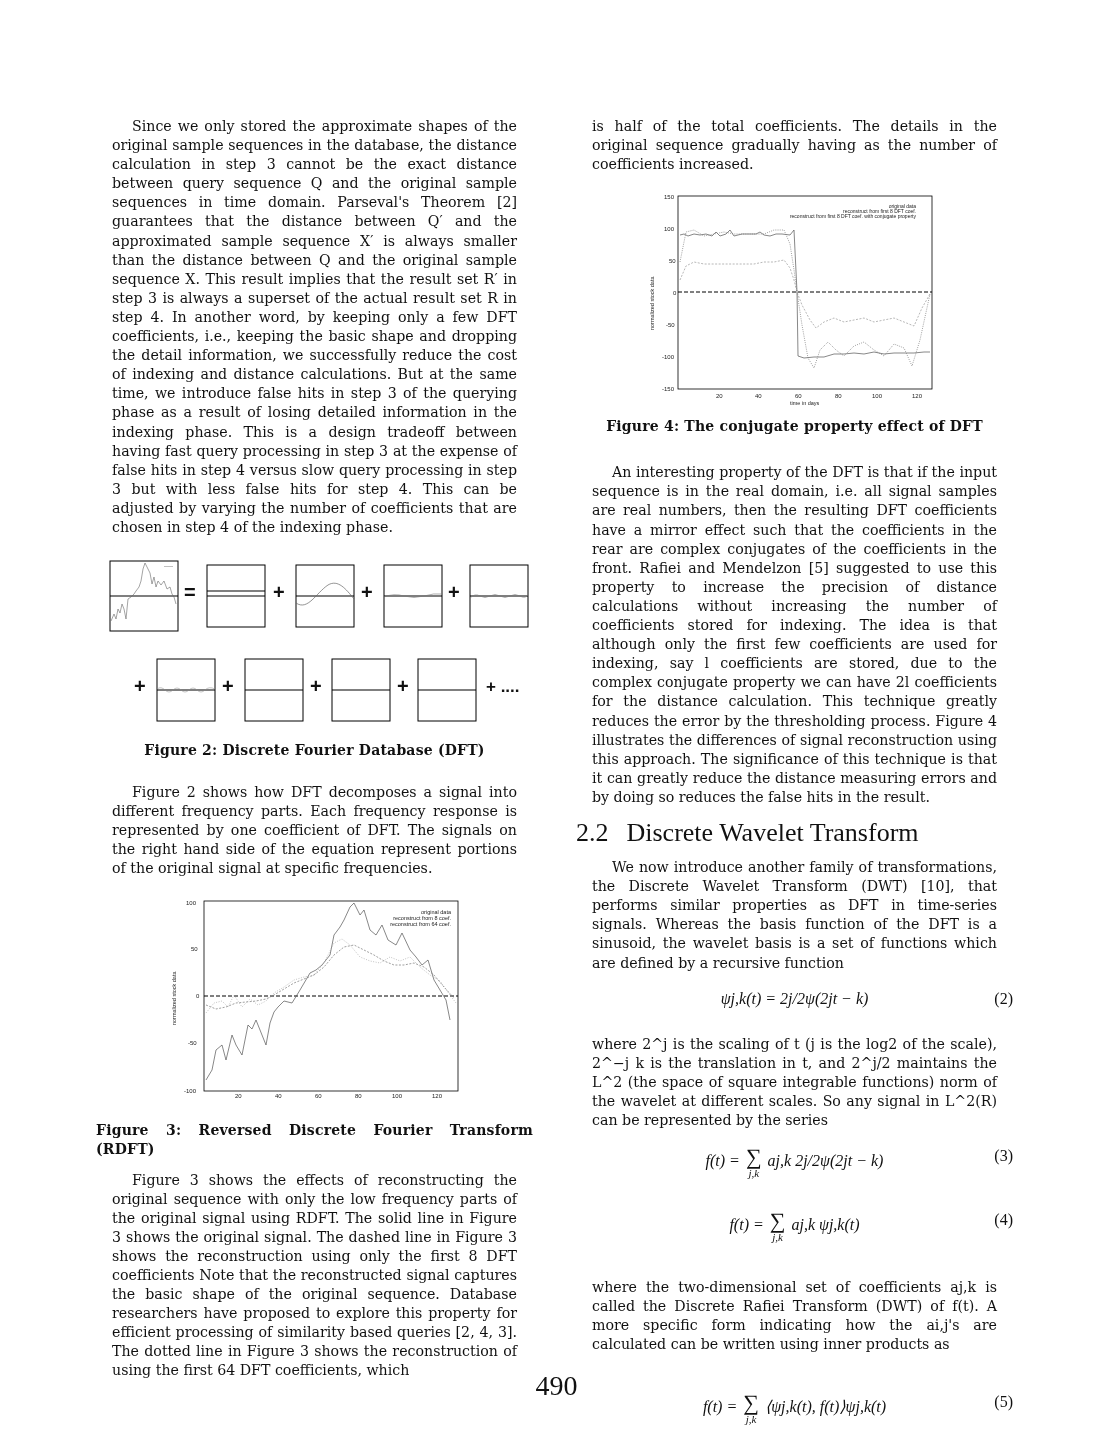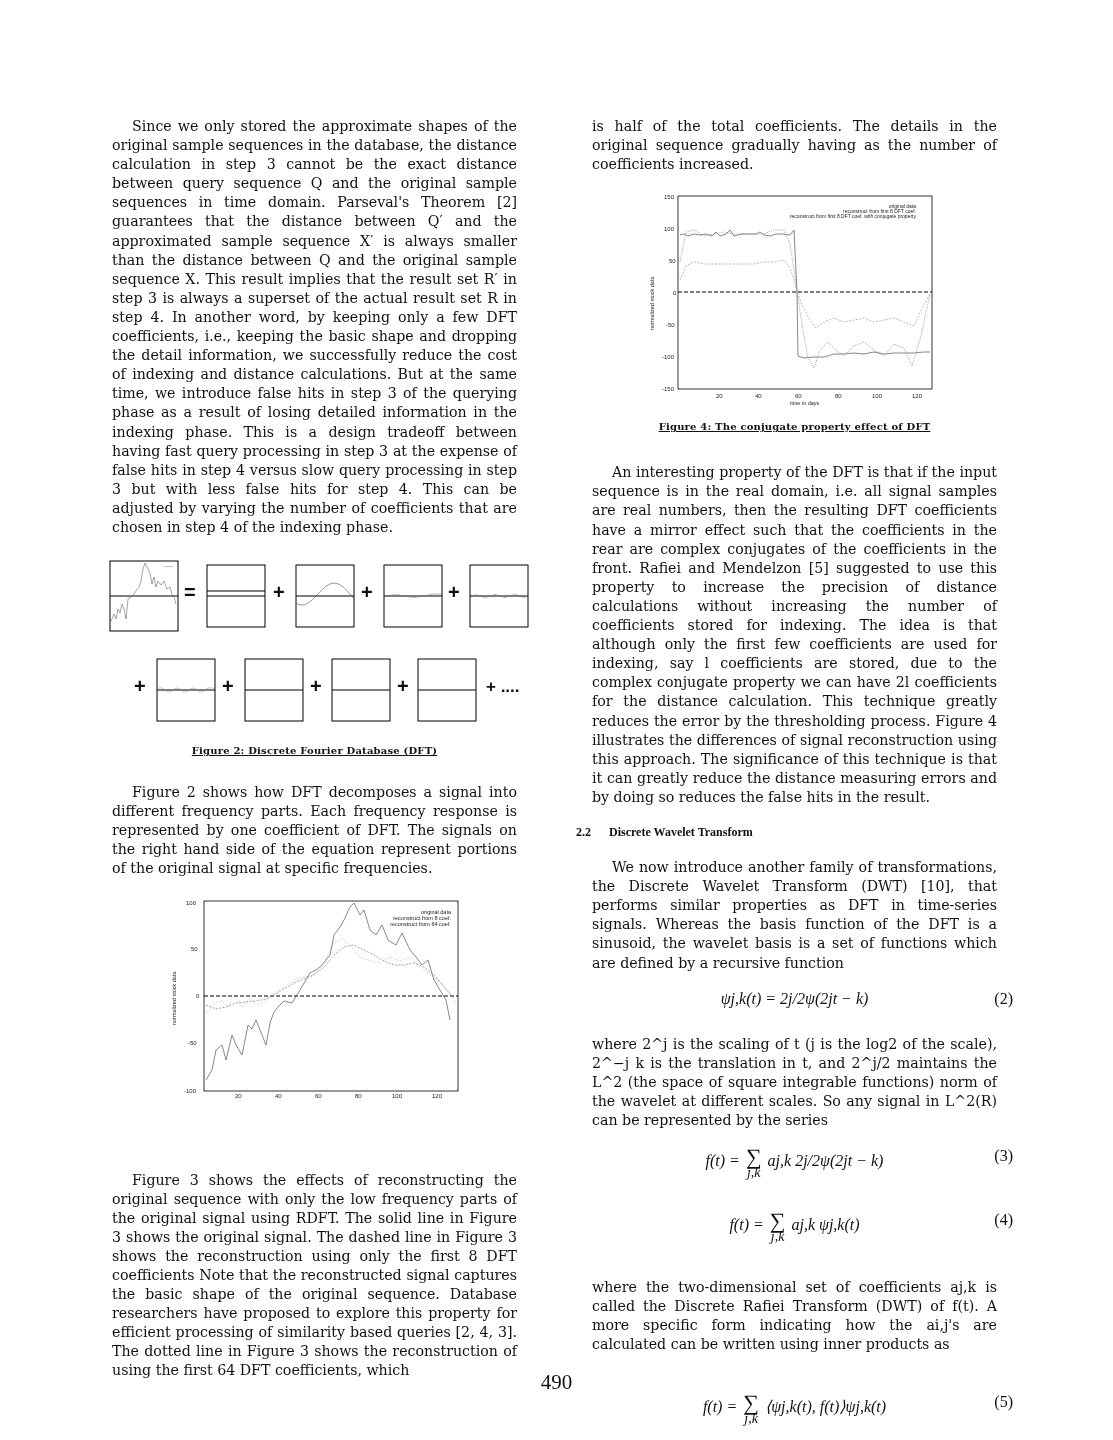--- a/index.html
+++ b/index.html
@@ -3,33 +3,33 @@
 <meta charset="utf-8">
 <style>
   html, body { margin: 0; padding: 0; background: #ffffff; }
   body { width: 1113px; height: 1440px; position: relative; overflow: hidden;
          font-family: "DejaVu Serif", "Liberation Serif", serif; color: #111; }
   .col { position: absolute; width: 437px; font-size: 14.2px; line-height: 19.1px; text-align: justify; }
   .col-left { left: 96px; top: 101px; }
   .col-right { left: 576px; top: 101px; }
   p { margin: 16px; }
   .indent { text-indent: 20px; }
-  .caption { font-weight: bold; font-size: 10px; text-align: center; letter-spacing: 0.2px; text-decoration: underline; }
+  .caption { font-weight: bold; font-size: 14px; text-align: center; letter-spacing: 0.2px; }
   .caption.justify { text-align: justify; text-align-last: left; }
-  .section-h { font-family: "Liberation Serif", serif; font-weight: bold; font-size: 12px; margin: 0; }
+  .section-h { font-family: "Liberation Serif", serif; font-weight: normal; font-size: 26px; margin: 0; }
   .section-h .num { margin-right: 18px; }
   .eq { position: relative; height: 40px; text-align: center; font-style: italic; font-family: "Liberation Serif", serif; font-size: 16px; }
   .eq .body { display: inline-block; }
   .eq .eqnum { position: absolute; right: 0; top: 0; font-style: normal; }
   .sum-block { display: inline-block; position: relative; vertical-align: middle; text-align: center; margin: 0 2px; }
   .sum-block .sigma { font-size: 22px; font-style: normal; line-height: 22px; display: block; }
-  .sum-block .sub { font-size: 14px; display: block; line-height: 10px; }
+  .sum-block .sub { font-size: 11px; display: block; line-height: 10px; }
   .fig { position: relative; }
   .op { position: absolute; font-family: "Liberation Sans", sans-serif; font-size: 20px; font-weight: bold; }
-  .page-num { position: absolute; left: 0; width: 1113px; top: 1370px; text-align: center; font-family: "Liberation Serif", serif; font-size: 21px; }
+  .page-num { position: absolute; left: 0; width: 1113px; top: 1370px; text-align: center; font-family: "Liberation Serif", serif; font-size: 28px; }
 </style>
 </head>
 <body>
 
 <div class="col col-left">
   <p class="indent">Since we only stored the approximate shapes of the original sample sequences in the database, the distance calculation in step 3 cannot be the exact distance between query sequence Q and the original sample sequences in time domain. Parseval's Theorem [2] guarantees that the distance between Q′ and the approximated sample sequence X′ is always smaller than the distance between Q and the original sample sequence X. This result implies that the result set R′ in step 3 is always a superset of the actual result set R in step 4. In another word, by keeping only a few DFT coefficients, i.e., keeping the basic shape and dropping the detail information, we successfully reduce the cost of indexing and distance calculations. But at the same time, we introduce false hits in step 3 of the querying phase as a result of losing detailed information in the indexing phase. This is a design tradeoff between having fast query processing in step 3 at the expense of false hits in step 4 versus slow query processing in step 3 but with less false hits for step 4. This can be adjusted by varying the number of coefficients that are chosen in step 4 of the indexing phase.</p>
 
   <div class="fig" style="height:210px; margin-top:22px;">
 
     <svg style="position:absolute; left:10px; top:0;" width="75" height="78" viewBox="0 0 75 78">
@@ -114,20 +114,21 @@
         <text transform="translate(12,130) rotate(-90)" font-size="5.5">normalized stock data</text>
         <text x="287" y="19" font-size="5.5" text-anchor="end">original data</text>
         <text x="287" y="25" font-size="5.5" text-anchor="end">reconstruct from 8 coef.</text>
         <text x="287" y="31" font-size="5.5" text-anchor="end">reconstruct from 64 coef.</text>
       </g>
       <line x1="40" y1="101" x2="294" y2="101" stroke="#000" stroke-width="1" stroke-dasharray="4,2"></line>
       <polyline fill="none" stroke="#555" stroke-width="0.7" points="42,185 48,175 52,155 58,150 62,165 68,140 72,150 78,160 84,130 88,134 92,125 98,140 102,150 106,128 110,117 114,112 120,106 128,108 136,95 146,78 152,75 158,70 166,60 170,40 176,32 180,25 186,12 190,8 196,20 200,15 206,35 212,40 218,30 224,45 232,50 238,38 246,55 252,62 258,70 264,65 270,85 276,95 282,105 286,125"></polyline>
       <polyline fill="none" stroke="#777" stroke-width="0.7" stroke-dasharray="2,1.5" points="42,110 52,114 62,112 72,108 82,107 92,106 102,104 110,100 120,94 130,88 140,84 150,80 160,72 170,60 180,52 190,50 200,55 210,60 220,66 230,70 240,70 250,68 260,72 270,80 280,92 290,103"></polyline>
       <polyline fill="none" stroke="#999" stroke-width="0.6" stroke-dasharray="1,1.5" points="42,118 50,108 58,106 64,112 70,100 78,112 86,104 94,110 102,106 110,98 120,92 130,85 140,82 150,80 160,68 170,48 178,44 186,50 196,62 206,66 216,68 226,62 236,66 246,62 256,72 266,80 276,86 286,100 292,108"></polyline>
     </svg>
+    <div class="caption justify" style="position:absolute; left:0; right:0; top:226px;">Figure 3: Reversed Discrete Fourier Transform (RDFT)</div>
   </div>
 
   <p class="indent" style="margin-top:68px;">Figure 3 shows the effects of reconstructing the original sequence with only the low frequency parts of the original signal using RDFT. The solid line in Figure 3 shows the original signal. The dashed line in Figure 3 shows the reconstruction using only the first 8 DFT coefficients Note that the reconstructed signal captures the basic shape of the original sequence. Database researchers have proposed to explore this property for efficient processing of similarity based queries [2, 4, 3]. The dotted line in Figure 3 shows the reconstruction of using the first 64 DFT coefficients, which</p>
 </div>
 
 <div class="col col-right">
   <p>is half of the total coefficients. The details in the original sequence gradually having as the number of coefficients increased.</p>
 
   <div class="fig" style="height:220px; margin-top:8px;">
     <svg style="position:absolute; left:68px; top:0;" width="300" height="218" viewBox="0 0 300 218">

